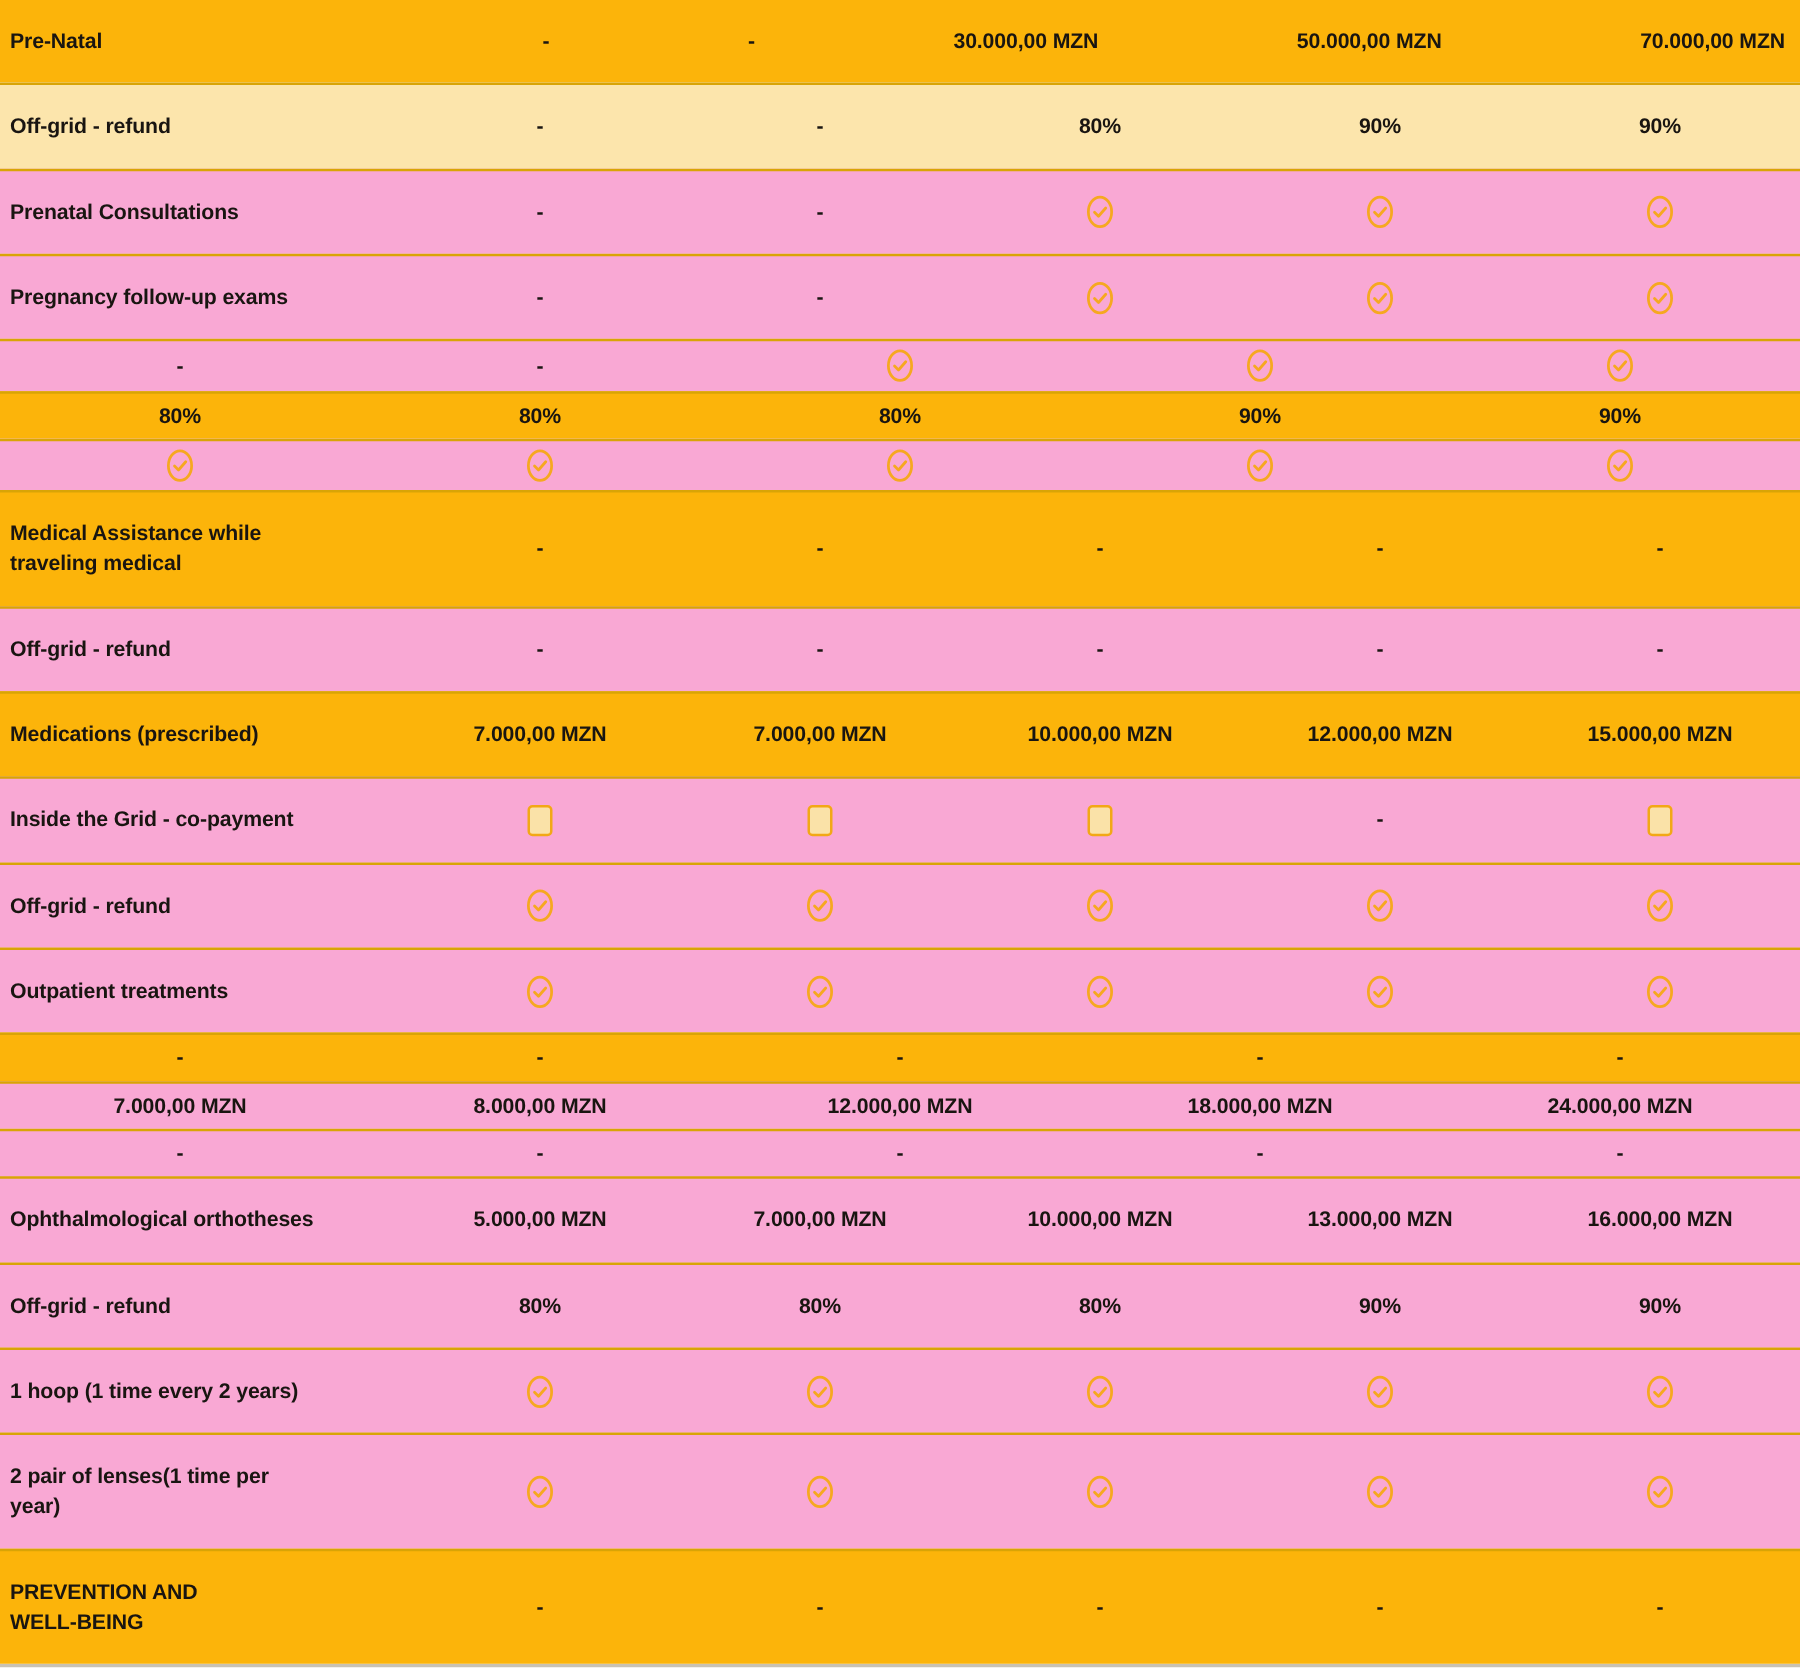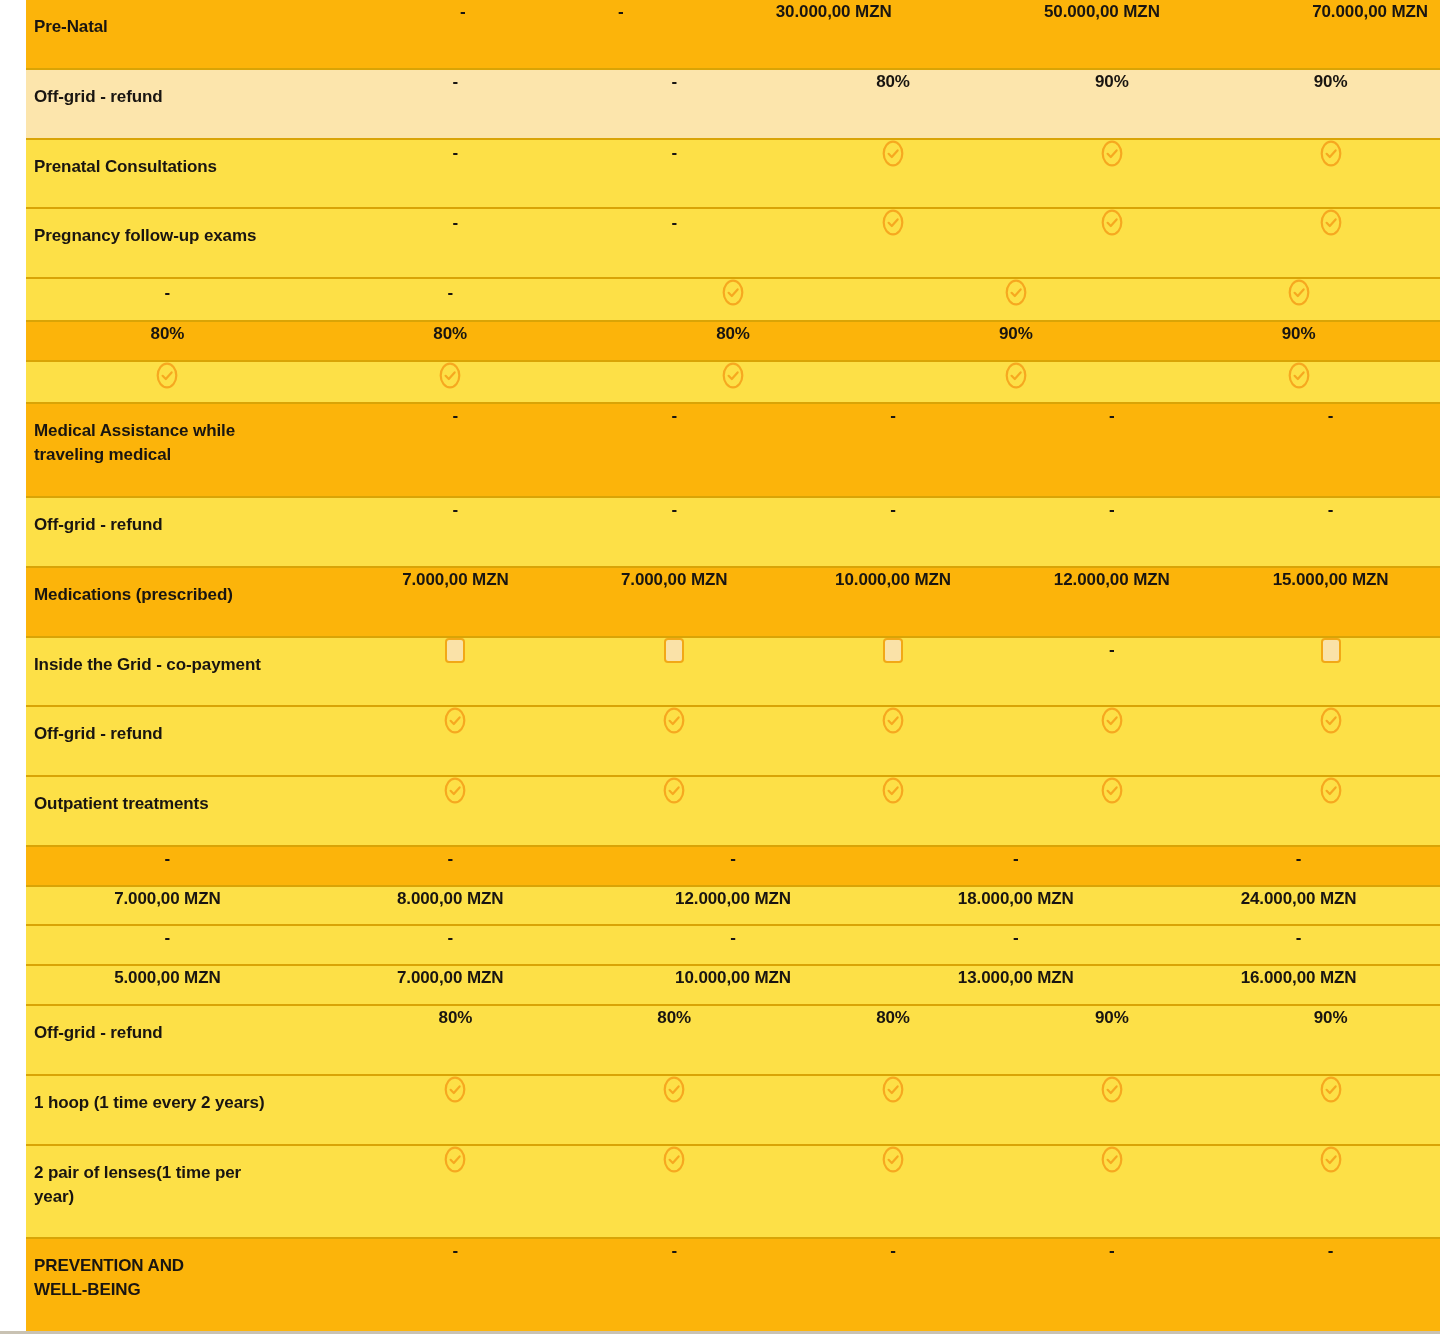--- a/index.html
+++ b/index.html
@@ -10,29 +10,28 @@
     overflow-x: hidden;
   }
   .table {
     width: 1440px;
     min-height: 1331px;
     display: flex;
     flex-direction: column;
   }
   .row {
     display: flex;
-    align-items: flex-start;
+    align-items: center;
     flex: 1 0 auto;
     border-top: 2px solid #D9A406;
-    margin-left: 26px;
   }
   .row:first-child { border-top: none; }
   .row.dark  { background: #FCB40A; }
   .row.light { background: #FCE5AC; }
-  .row.cream { background: #fde047; }
+  .row.cream { background: #f9a8d4; }
 
   .row-label {
     flex: 0 0 312px;
     padding: 15px 0 15px 8px;
     display: flex;
     align-items: center;
     font-size: 17px;
     font-weight: 700;
     line-height: 24px;
     letter-spacing: -0.1px;
@@ -373,20 +372,21 @@
     <div class="values">
         <div class="cell">-</div>
         <div class="cell">-</div>
         <div class="cell">-</div>
         <div class="cell">-</div>
         <div class="cell">-</div>
       </div>
   </div>
 
   <div class="row cream">
+    <div class="row-label">Ophthalmological orthotheses</div>
     <div class="values">
         <div class="cell">5.000,00 MZN</div>
         <div class="cell">7.000,00 MZN</div>
         <div class="cell">10.000,00 MZN</div>
         <div class="cell">13.000,00 MZN</div>
         <div class="cell">16.000,00 MZN</div>
       </div>
   </div>
 
   <div class="row cream">

